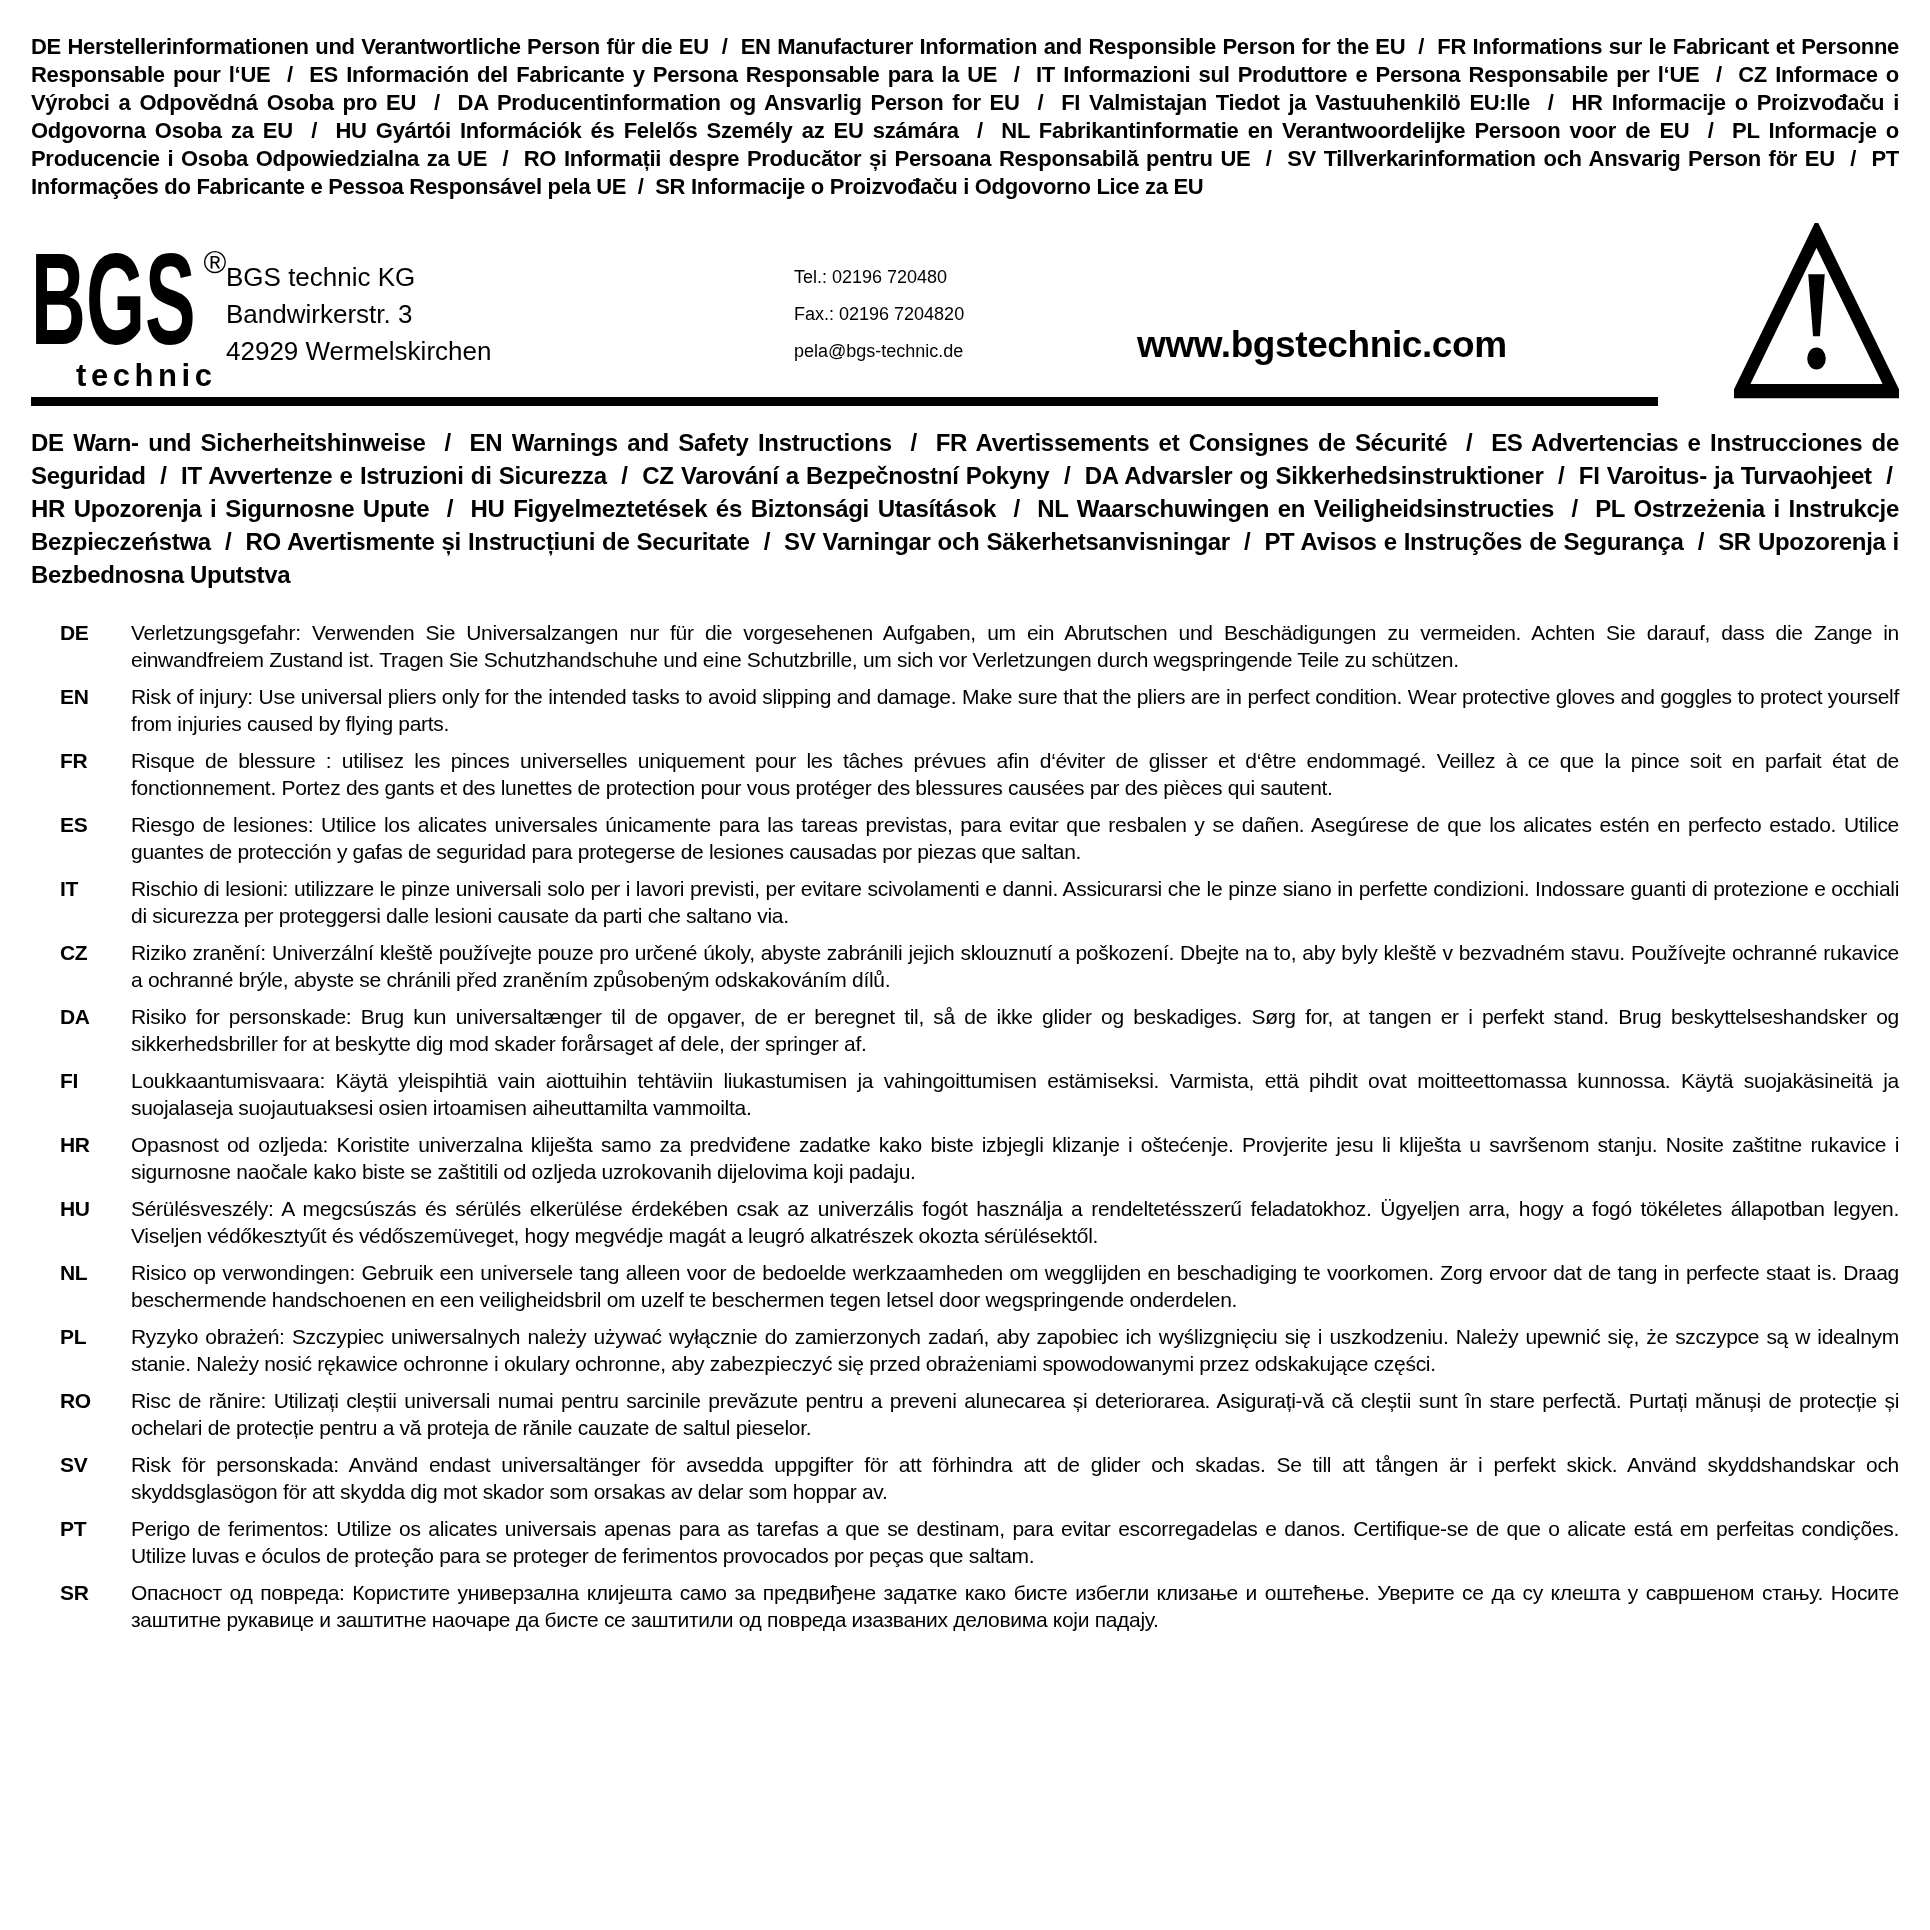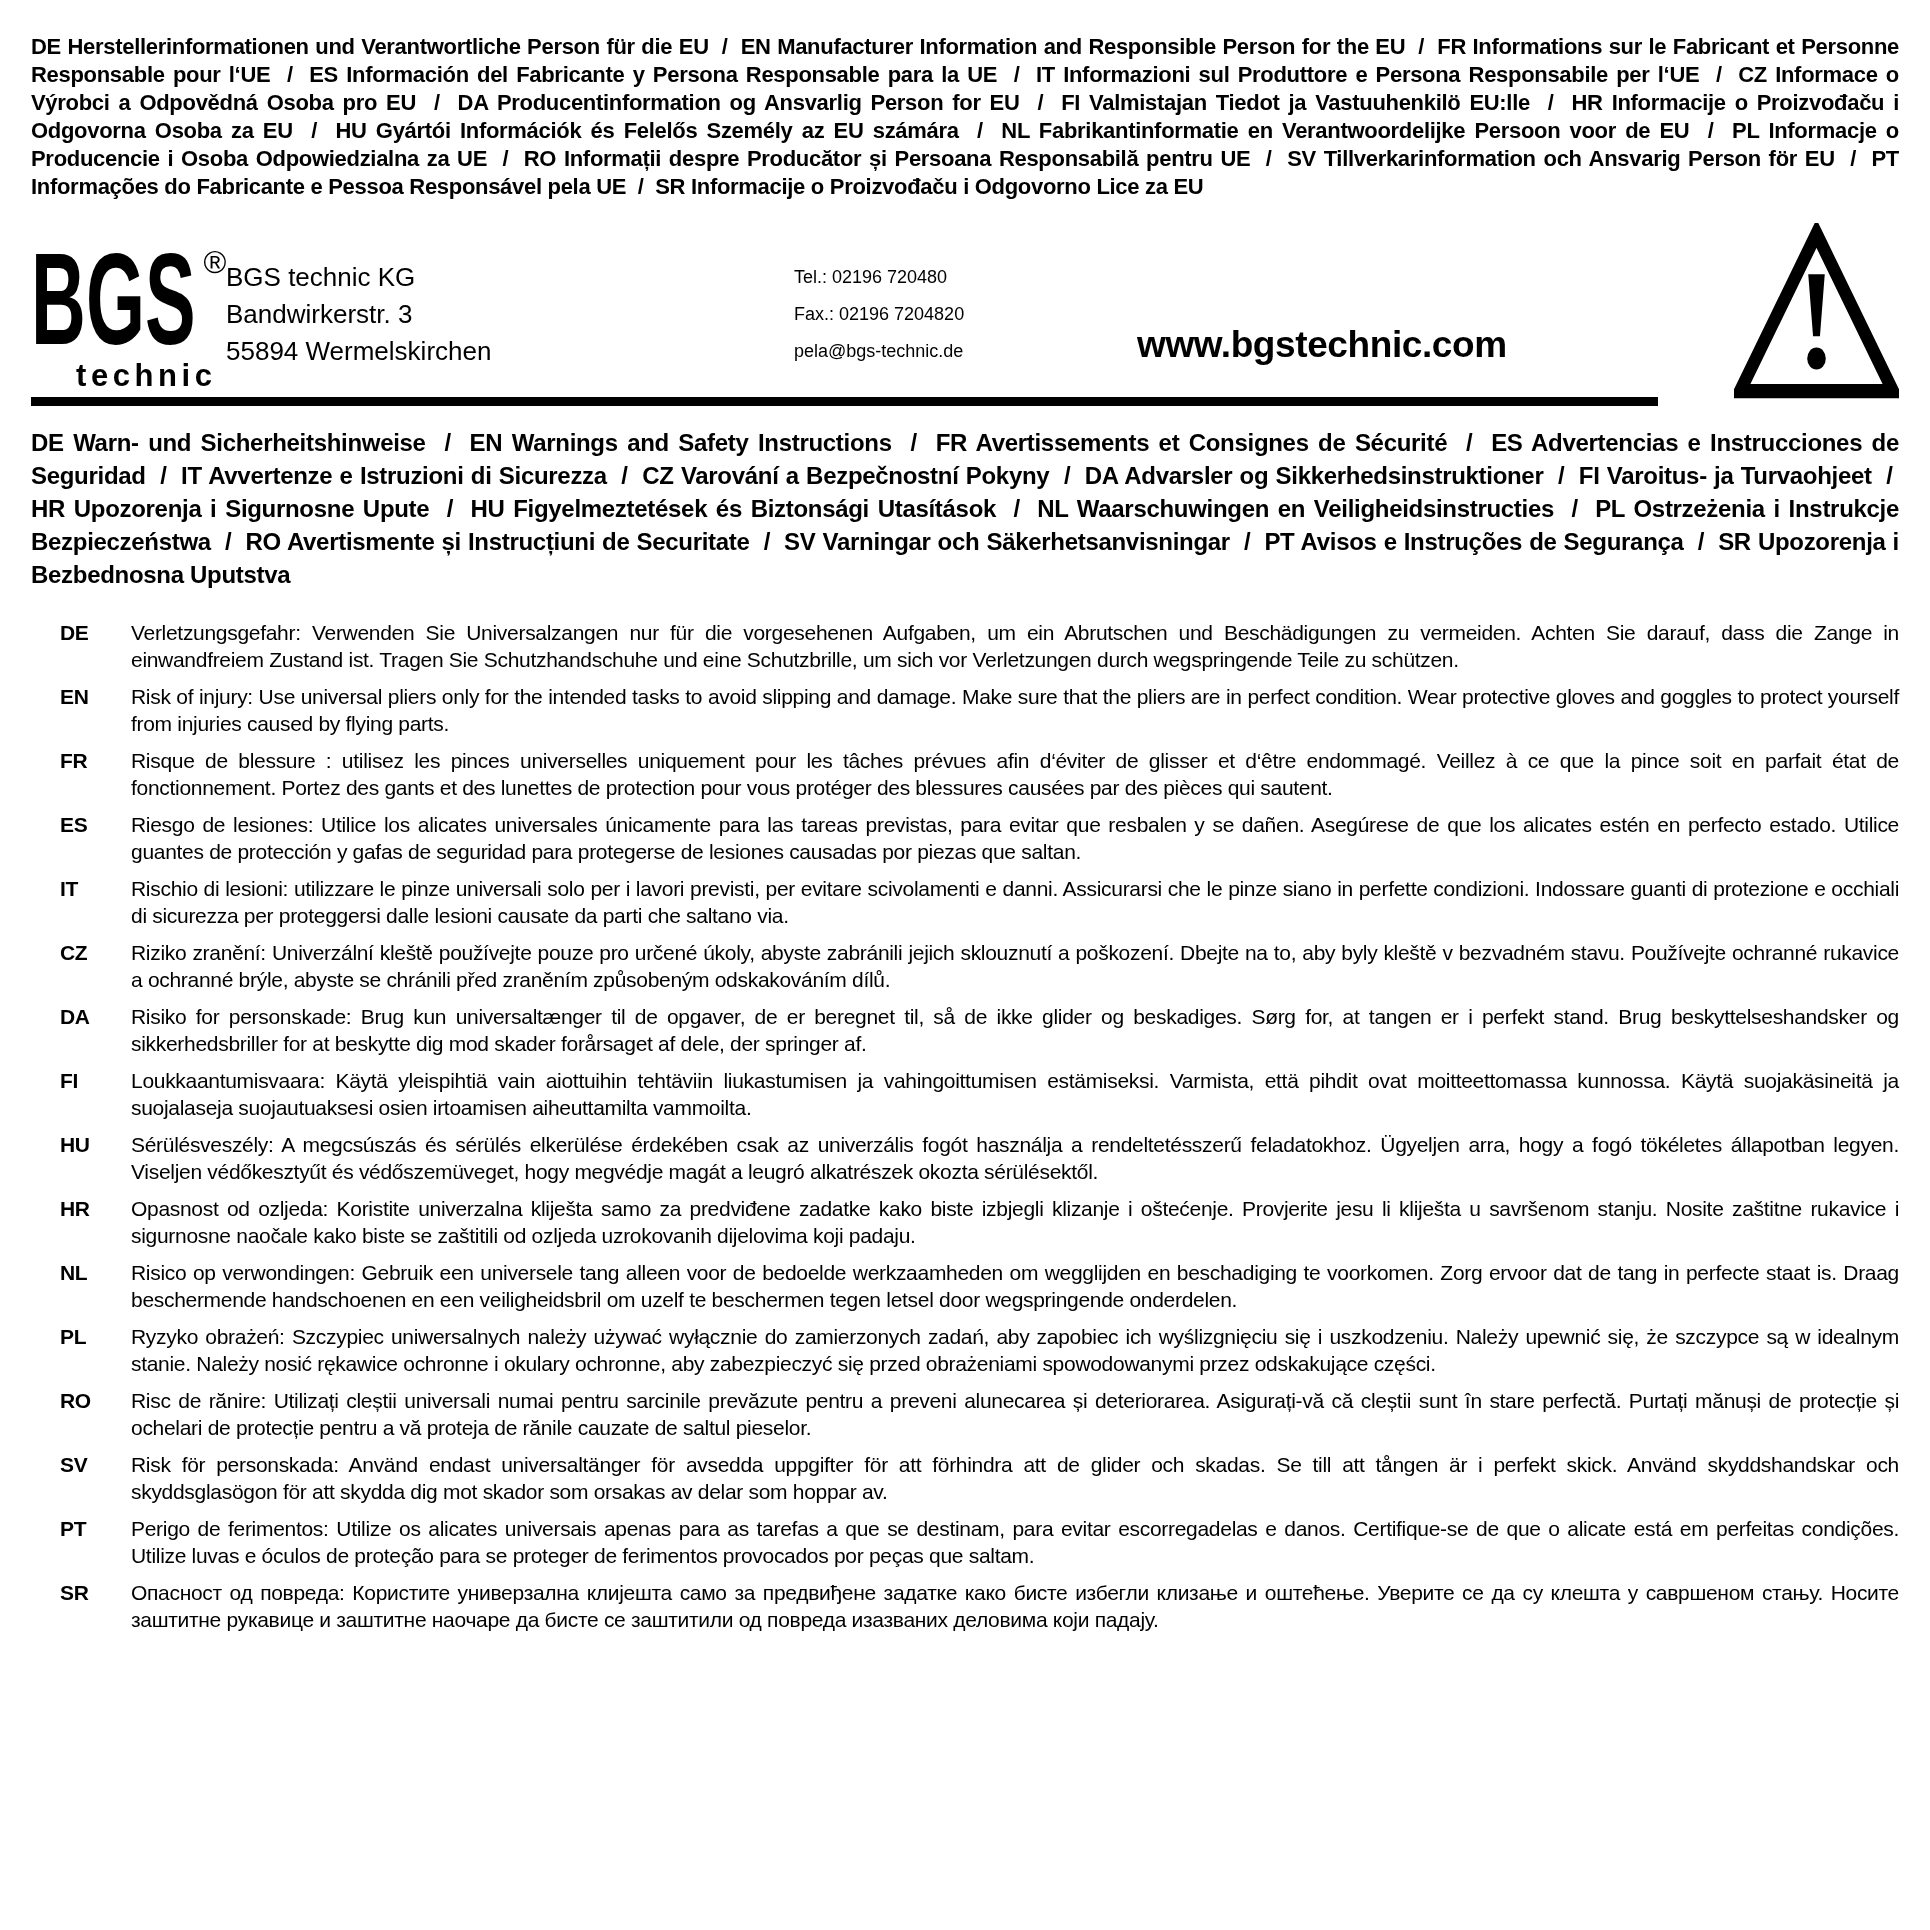--- a/index.html
+++ b/index.html
@@ -123,21 +123,21 @@
       <svg width="202" height="163" viewBox="0 0 260 210">
         <text x="0" y="138" font-family="Liberation Sans, sans-serif" font-size="168" font-weight="bold" textLength="212" lengthAdjust="spacingAndGlyphs" fill="#000">BGS</text>
         <text x="222" y="46" font-family="Liberation Sans, sans-serif" font-size="40" fill="#000">®</text>
         <text x="58" y="192" font-family="Liberation Sans, sans-serif" font-size="40" font-weight="bold" textLength="175" lengthAdjust="spacing" fill="#000">technic</text>
       </svg>
     </div>
 
     <div class="addr-col">
       <div>BGS technic KG</div>
       <div>Bandwirkerstr. 3</div>
-      <div>55894 Wermelskirchen</div>
+      <div>42929 Wermelskirchen</div>
     </div>
 
     <div class="contact-col">
       <div>Tel.: 02196 720480</div>
       <div>Fax.: 02196 7204820</div>
       <div>pela@bgs-technic.de</div>
     </div>
 
     <div class="website">www.bgstechnic.com</div>
 
@@ -182,28 +182,28 @@
     </div>
     <div class="item">
       <span class="code">DA</span>
       <span class="text">Risiko for personskade: Brug kun universaltænger til de opgaver, de er beregnet til, så de ikke glider og beskadiges. Sørg for, at tangen er i perfekt stand. Brug beskyttelseshandsker og sikkerhedsbriller for at beskytte dig mod skader forårsaget af dele, der springer af.</span>
     </div>
     <div class="item">
       <span class="code">FI</span>
       <span class="text">Loukkaantumisvaara: Käytä yleispihtiä vain aiottuihin tehtäviin liukastumisen ja vahingoittumisen estämiseksi. Varmista, että pihdit ovat moitteettomassa kunnossa. Käytä suojakäsineitä ja suojalaseja suojautuaksesi osien irtoamisen aiheuttamilta vammoilta.</span>
     </div>
     <div class="item">
+      <span class="code">HR</span>
+      <span class="text">Opasnost od ozljeda: Koristite univerzalna kliješta samo za predviđene zadatke kako biste izbjegli klizanje i oštećenje. Provjerite jesu li kliješta u savršenom stanju. Nosite zaštitne rukavice i sigurnosne naočale kako biste se zaštitili od ozljeda uzrokovanih dijelovima koji padaju.</span>
+    </div>
+    <div class="item">
       <span class="code">HU</span>
       <span class="text">Sérülésveszély: A megcsúszás és sérülés elkerülése érdekében csak az univerzális fogót használja a rendeltetésszerű feladatokhoz. Ügyeljen arra, hogy a fogó tökéletes állapotban legyen. Viseljen védőkesztyűt és védőszemüveget, hogy megvédje magát a leugró alkatrészek okozta sérülésektől.</span>
     </div>
     <div class="item">
-      <span class="code">HR</span>
-      <span class="text">Opasnost od ozljeda: Koristite univerzalna kliješta samo za predviđene zadatke kako biste izbjegli klizanje i oštećenje. Provjerite jesu li kliješta u savršenom stanju. Nosite zaštitne rukavice i sigurnosne naočale kako biste se zaštitili od ozljeda uzrokovanih dijelovima koji padaju.</span>
-    </div>
-    <div class="item">
       <span class="code">NL</span>
       <span class="text">Risico op verwondingen: Gebruik een universele tang alleen voor de bedoelde werkzaamheden om wegglijden en beschadiging te voorkomen. Zorg ervoor dat de tang in perfecte staat is. Draag beschermende handschoenen en een veiligheidsbril om uzelf te beschermen tegen letsel door wegspringende onderdelen.</span>
     </div>
     <div class="item">
       <span class="code">PL</span>
       <span class="text">Ryzyko obrażeń: Szczypiec uniwersalnych należy używać wyłącznie do zamierzonych zadań, aby zapobiec ich wyślizgnięciu się i uszkodzeniu. Należy upewnić się, że szczypce są w idealnym stanie. Należy nosić rękawice ochronne i okulary ochronne, aby zabezpieczyć się przed obrażeniami spowodowanymi przez odskakujące części.</span>
     </div>
     <div class="item">
       <span class="code">RO</span>
       <span class="text">Risc de rănire: Utilizați cleștii universali numai pentru sarcinile prevăzute pentru a preveni alunecarea și deteriorarea. Asigurați-vă că cleștii sunt în stare perfectă. Purtați mănuși de protecție și ochelari de protecție pentru a vă proteja de rănile cauzate de saltul pieselor.</span>

